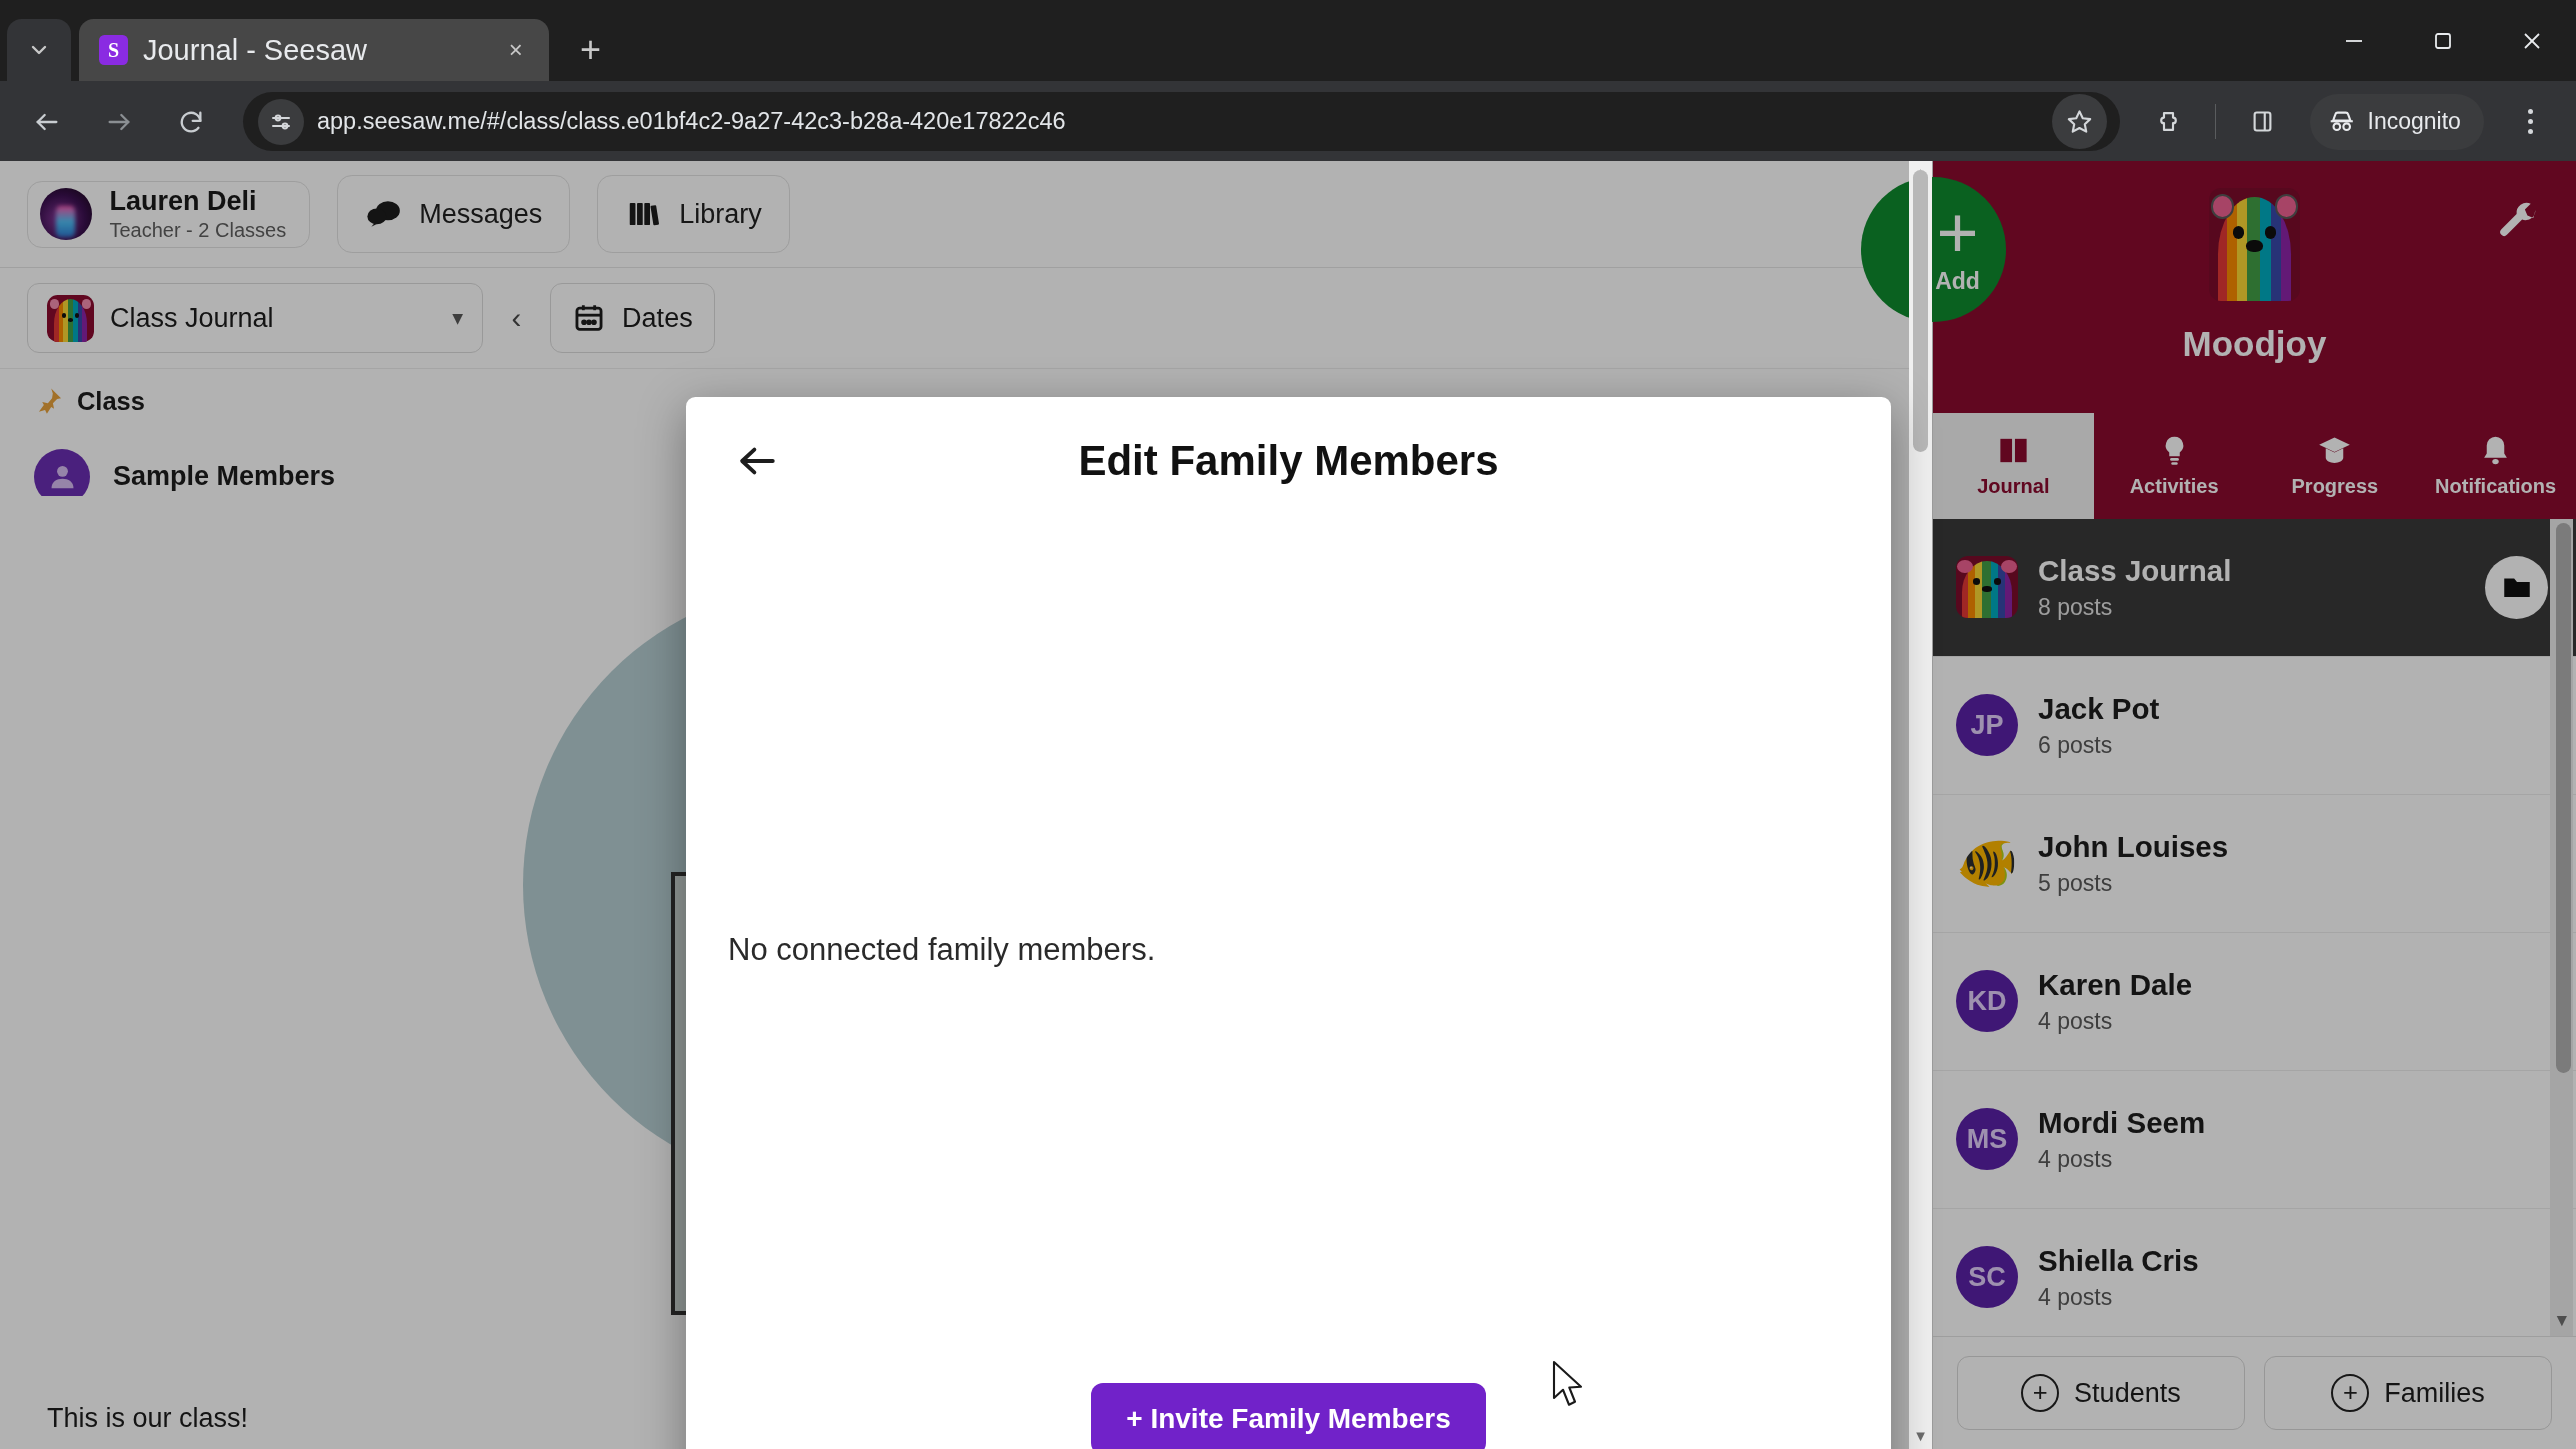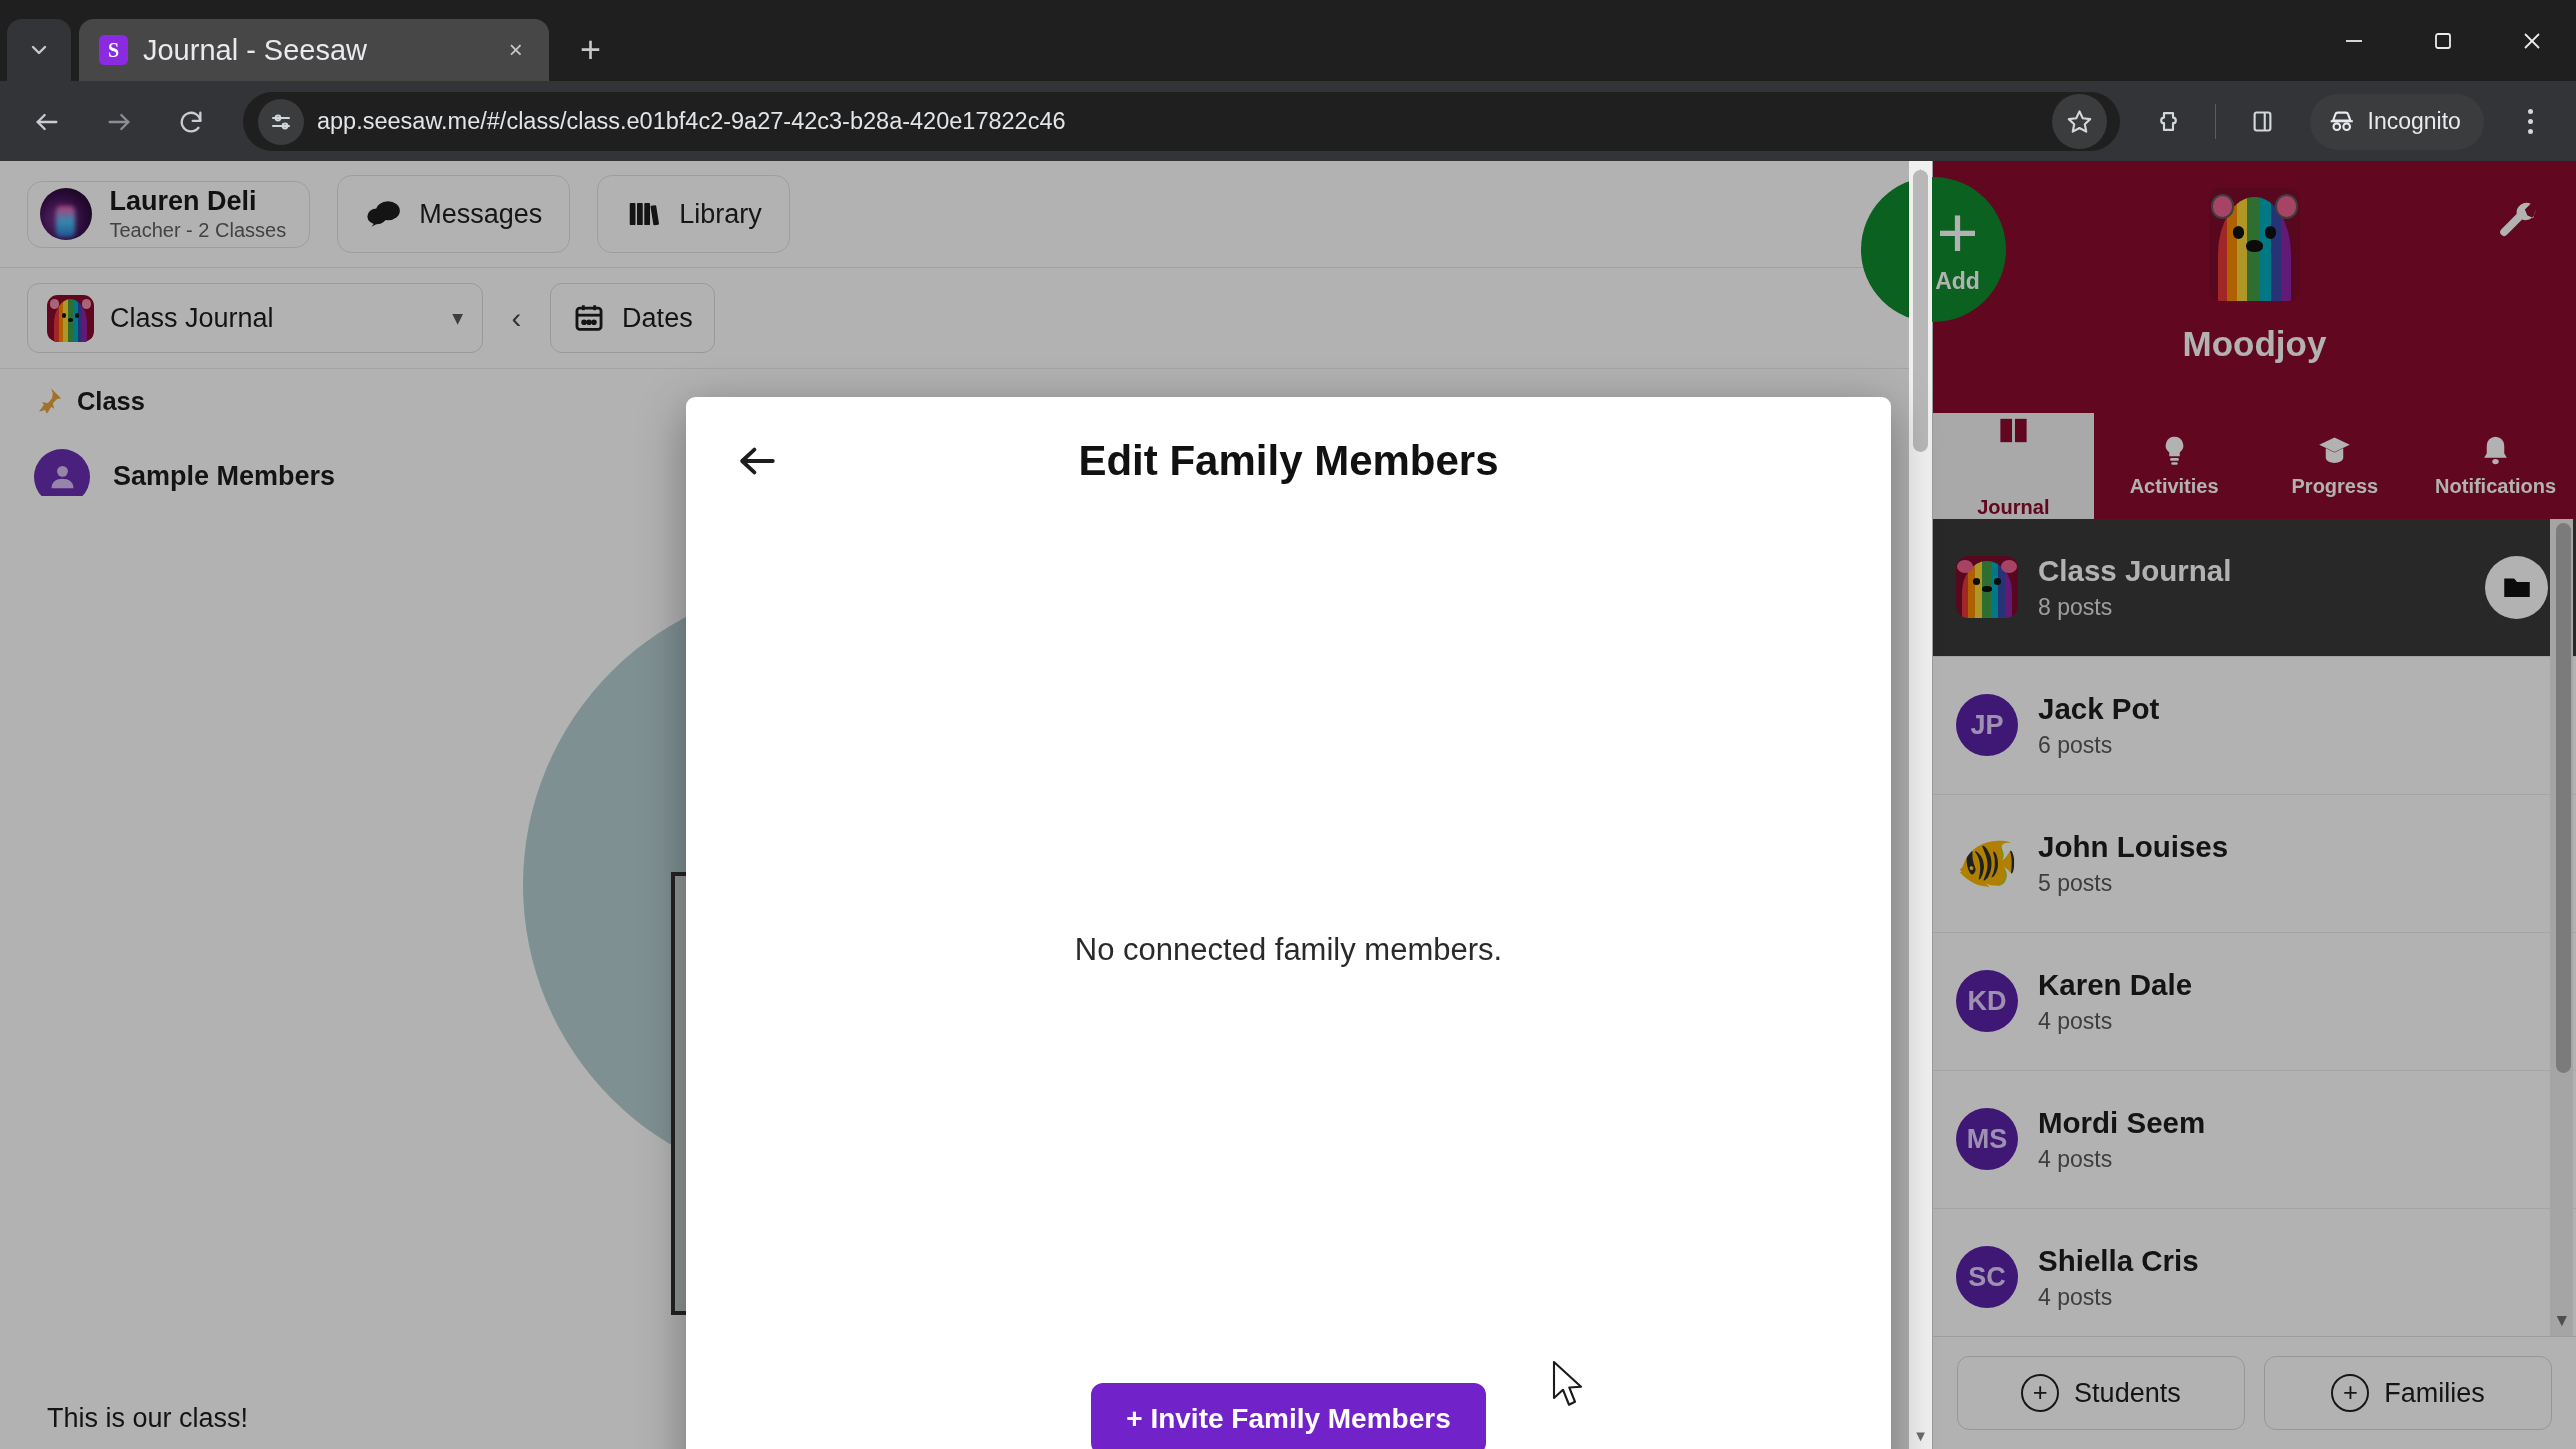--- a/index.html
+++ b/index.html
@@ -263,21 +263,21 @@
   .class-logo .nose2 { position:absolute; left:41%; top:46%; width:18%; height:11%; border-radius:45%; background:#111; }
   .class-name { color: #fff; font-size: 35px; font-weight: bold; margin-top: 23px; }
 
   .panel-tabs { display: flex; background: #8b0b2f; height: 107px; }
   .ptab {
     flex: 1 1 0; display: flex; flex-direction: column;
     align-items: center; justify-content: center; gap: 6.7px;
     color: #fff; font-size: 20px; font-weight: bold;
   }
   .ptab svg { width: 35px; height: 35px; }
-  .ptab.active { background: #f2f2f2; color: #8b0b2f; justify-content: space-between; }
+  .ptab.active { background: #f2f2f2; color: #8b0b2f; }
   .ptab.active svg { fill: #8b0b2f; }
 
   .panel-list { flex: 1 1 auto; overflow: hidden; position: relative; background: #fff; }
   .plist-item {
     display: flex; align-items: center; gap: 20px;
     padding: 0 28px 0 23px; height: 138px;
     border-bottom: 1.3px solid #ececec;
   }
   .plist-item.selected { background: #3a3a3a; }
   .plist-item.selected .pl-name { color: #fff; }
@@ -337,21 +337,21 @@
     height: 127px; flex: 0 0 auto; position: relative;
     display: flex; align-items: center; justify-content: center;
   }
   .modal-back {
     position: absolute; left: 42px; top: 50%; transform: translateY(-50%);
     width: 58px; height: 58px; display: flex; align-items: center; justify-content: center;
   }
   .modal-back svg { width: 42px; height: 42px; }
   .modal-title { font-size: 42px; font-weight: bold; color: #111; }
   .modal-body {
-    flex: 1 1 auto; display: flex; align-items: center; justify-content: center;
+    flex: 1 1 auto; display: flex; align-items: center;  margin-left: 42px;
   }
   .empty-msg { font-size: 31px; color: #2a2a2a; }
   .modal-foot {
     flex: 0 0 auto; height: 168px;
     display: flex; align-items: flex-start; justify-content: center;
     padding-top: 6.7px;
   }
   .invite-btn {
     background: #7122c9; color: #fff; border: none; border-radius: 12px;
     font-size: 28px; font-weight: bold; padding: 0 35px; height: 72px;

